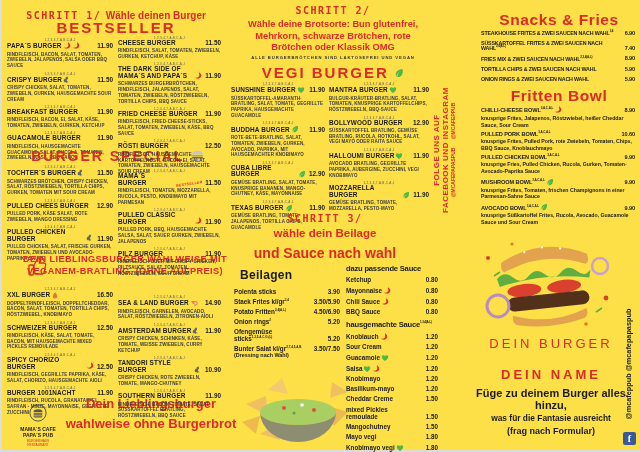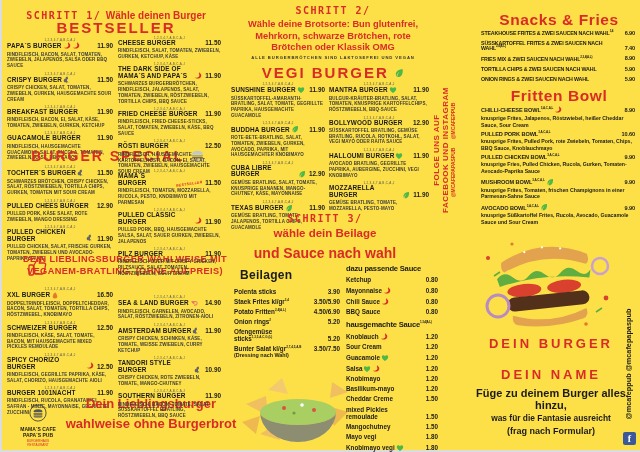--- a/index.html
+++ b/index.html
@@ -730,21 +730,21 @@
       <circle cx="124" cy="30" r="8" fill="none" stroke="#c9a0d0" stroke-width="2.5"></circle>
       <circle cx="12" cy="22" r="2" fill="#d9402e"></circle>
         <circle cx="130" cy="62" r="2.4" fill="#d9402e"></circle>
       <circle cx="36" cy="8" r="1.6" fill="#e8762d"></circle>
         <circle cx="110" cy="88" r="1.8" fill="#e8762d"></circle>
       <path d="M18 40l6-4M120 76l6-4" stroke="#5fae3f" stroke-width="1.6"></path>
     </svg>
   </div>
 
   <div class="abs center" style="top:336px;left:472px;width:158px;">
-    <div class="red" style="font-weight:bold;font-size:13px;letter-spacing:3px;">DEIN BURGER</div>
+    <div class="red" style="font-weight:normal;font-size:13px;letter-spacing:3px;">DEIN BURGER</div>
     <div class="red" style="font-weight:bold;font-size:13px;letter-spacing:3px;margin-top:16px;">DEIN NAME</div>
     <div style="font-weight:bold;font-size:11px;margin-top:5px;">Füge zu deinem Burger alles hinzu,</div>
     <div style="font-weight:bold;font-size:8.4px;margin-top:2px;">was für die Fantasie ausreicht</div>
     <div style="font-weight:bold;font-size:9px;margin-top:3px;">(frag nach Formular)</div>
   </div>
 
   <div class="abs vert center" style="top:358px;left:552px;width:156px;height:12px;font-weight:bold;font-size:7.3px;">@mcafeppub @mcafepapaspub</div>
   <div class="abs fb" style="top:432px;left:623px;">f</div>
 
 </div>

